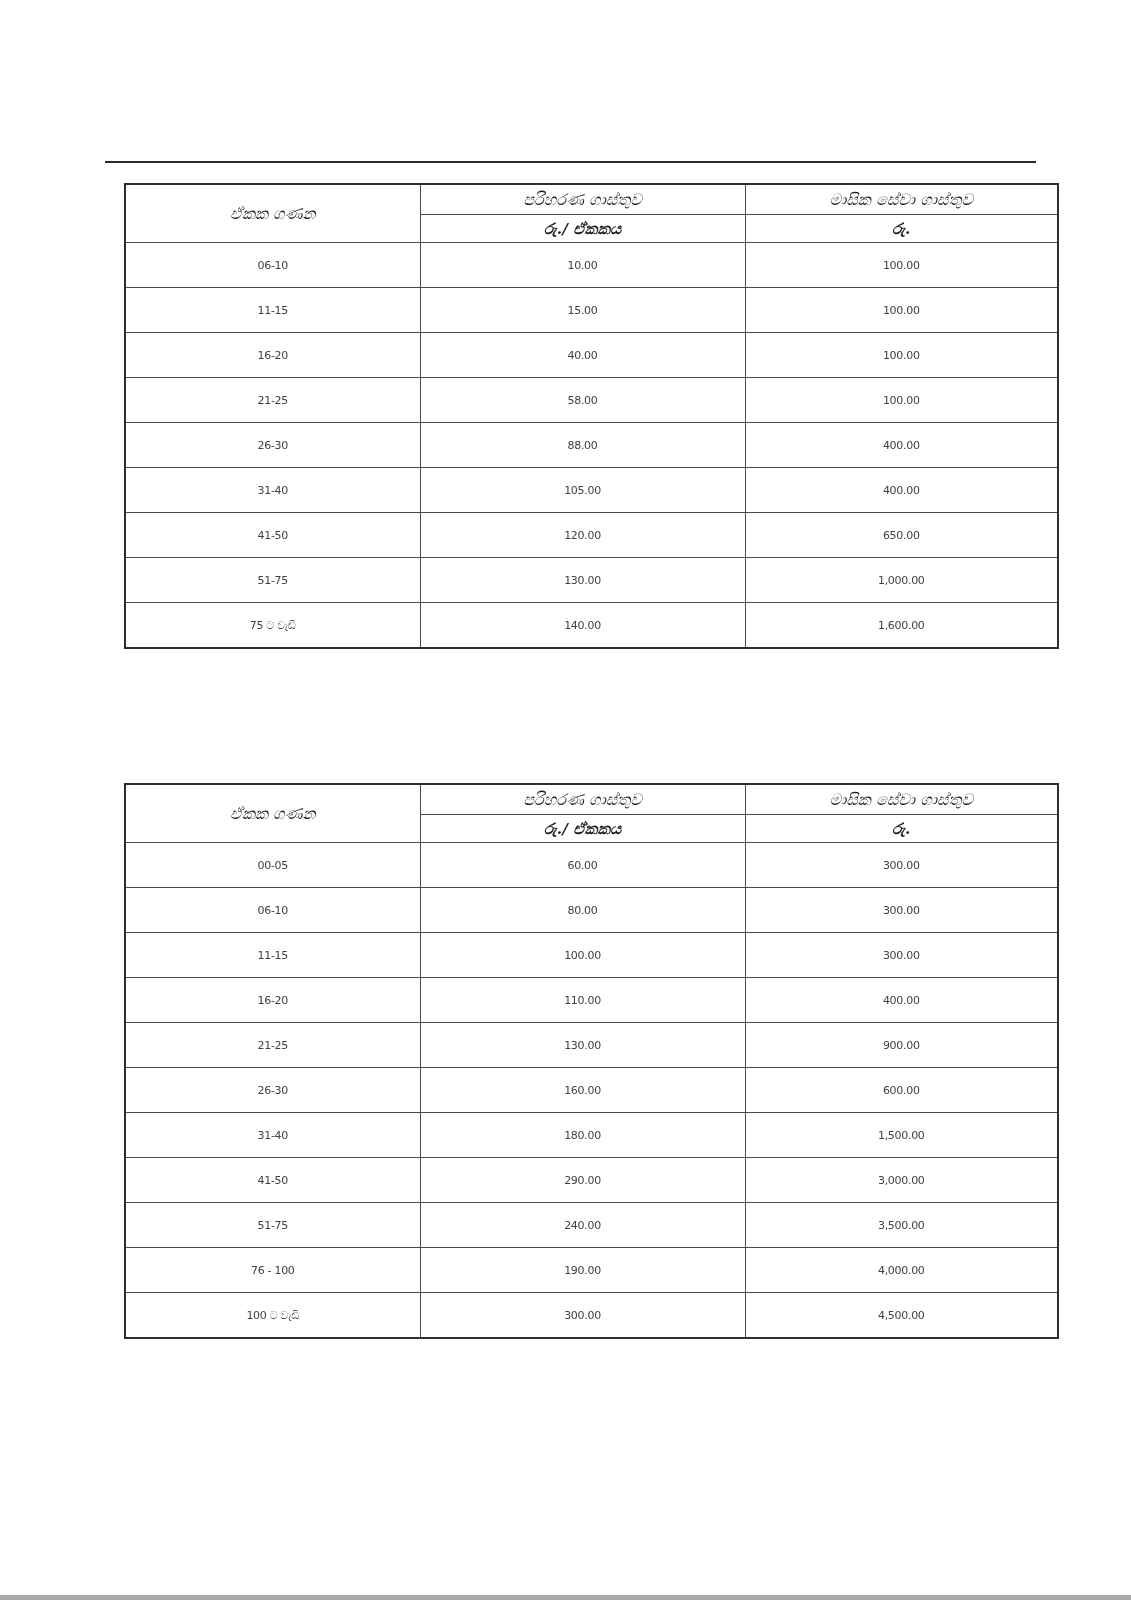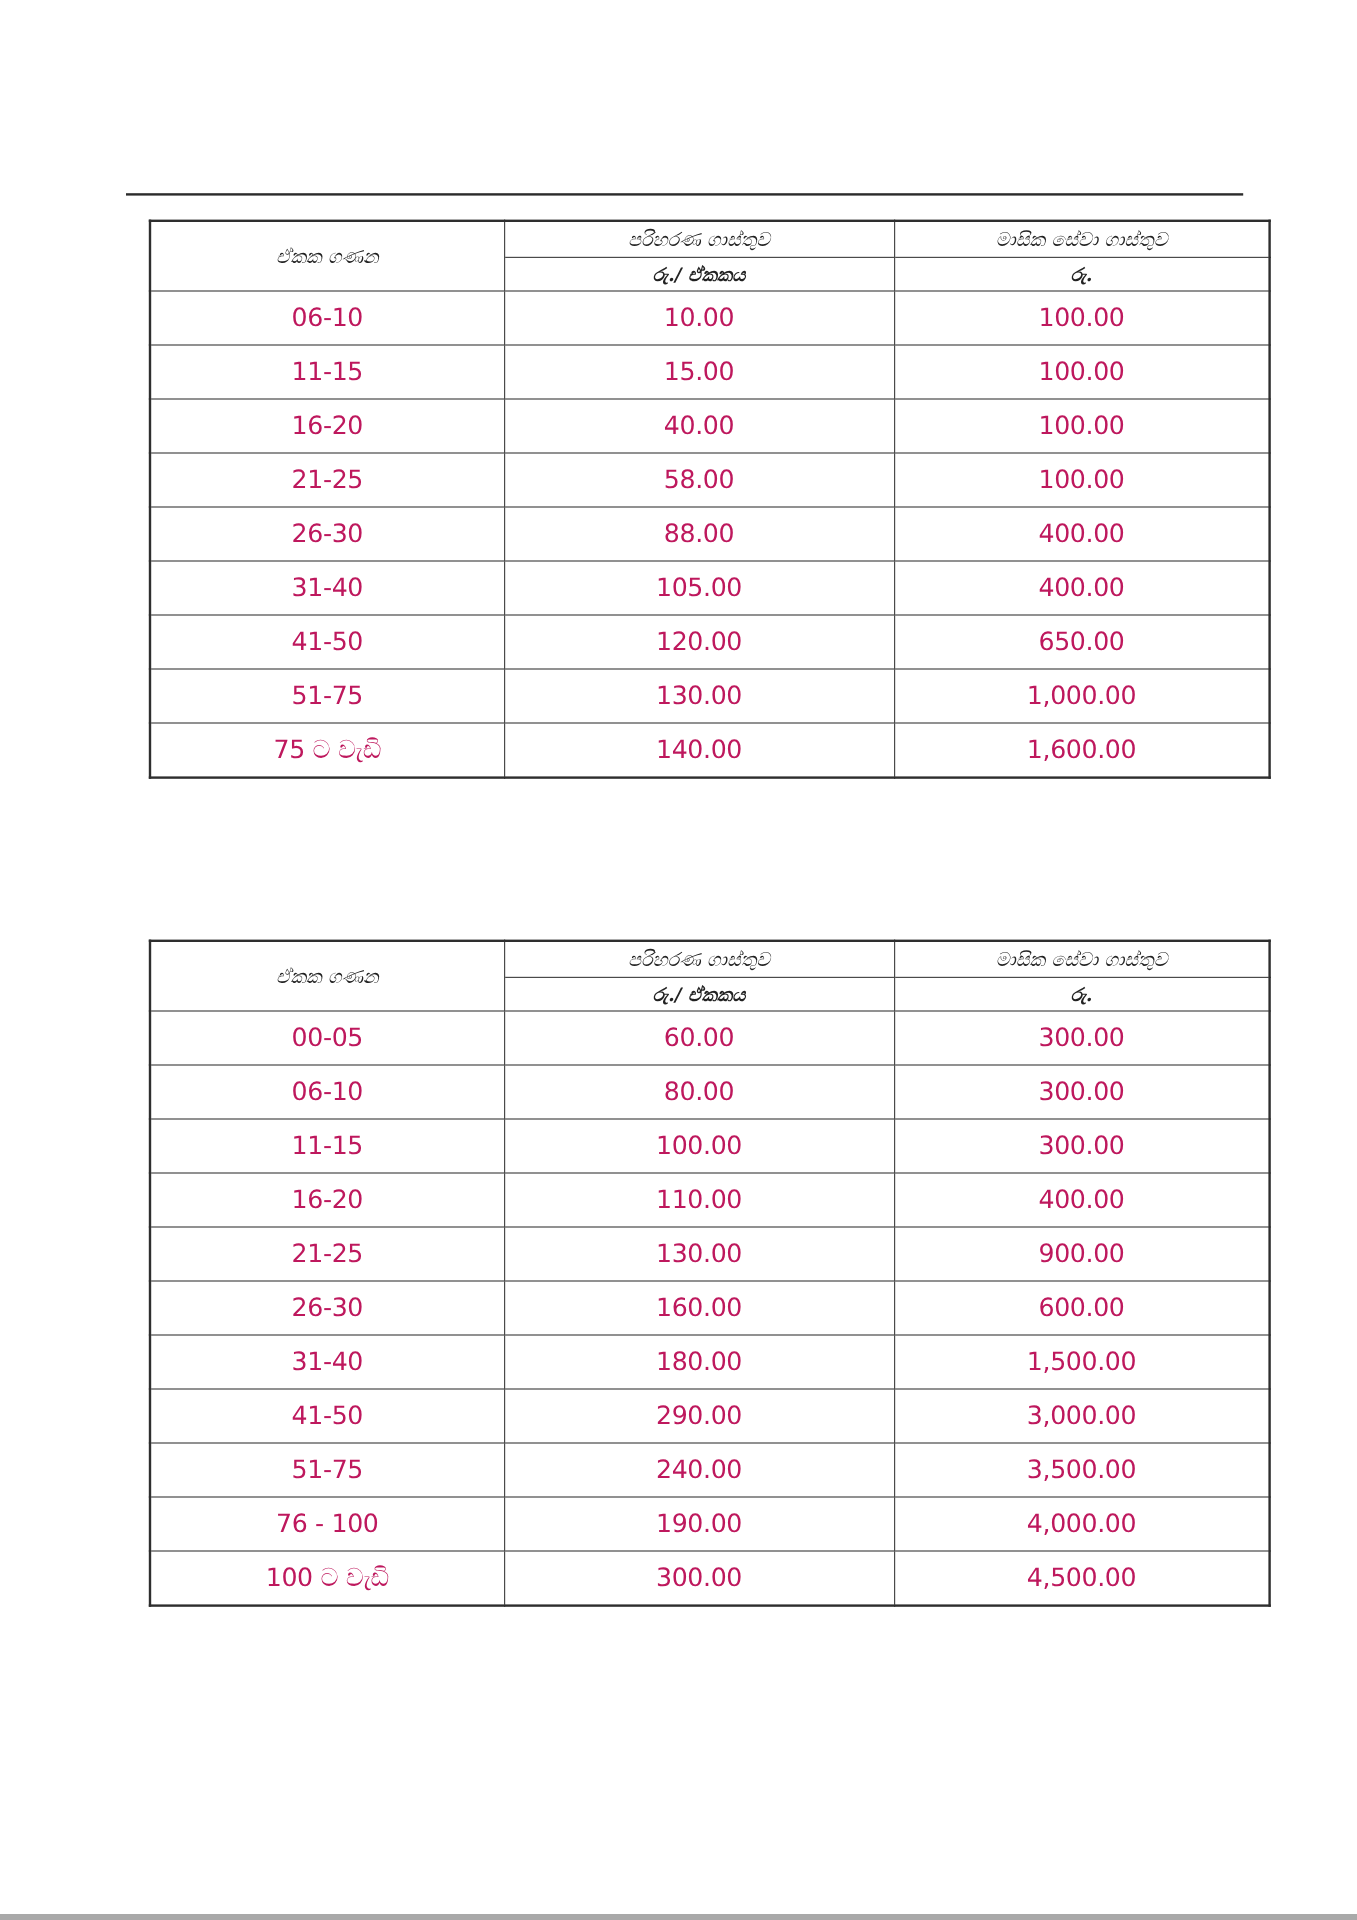--- a/index.html
+++ b/index.html
@@ -83,23 +83,23 @@
     font-weight: normal;
     font-size: 16px;
     color: #222222;
   }
   table.fee-table thead tr.h-main th { height: 29px; }
   table.fee-table thead tr.h-sub th  { height: 27px; font-size: 15.5px; font-weight: bold; }
 
   table.fee-table td {
     height: 44px;
     font-family: "DejaVu Sans", sans-serif;
-    font-size: 21px;
+    font-size: 11px;
     letter-spacing: -0.3px;
-    color: #be185d;
+    color: #404040;
   }
 
   
   table.fee-table tbody tr td { border-top: 1px solid #5a5a5a; }
 
   
   .section-title {
     position: absolute;
     left: 105px;
     width: 933px;

